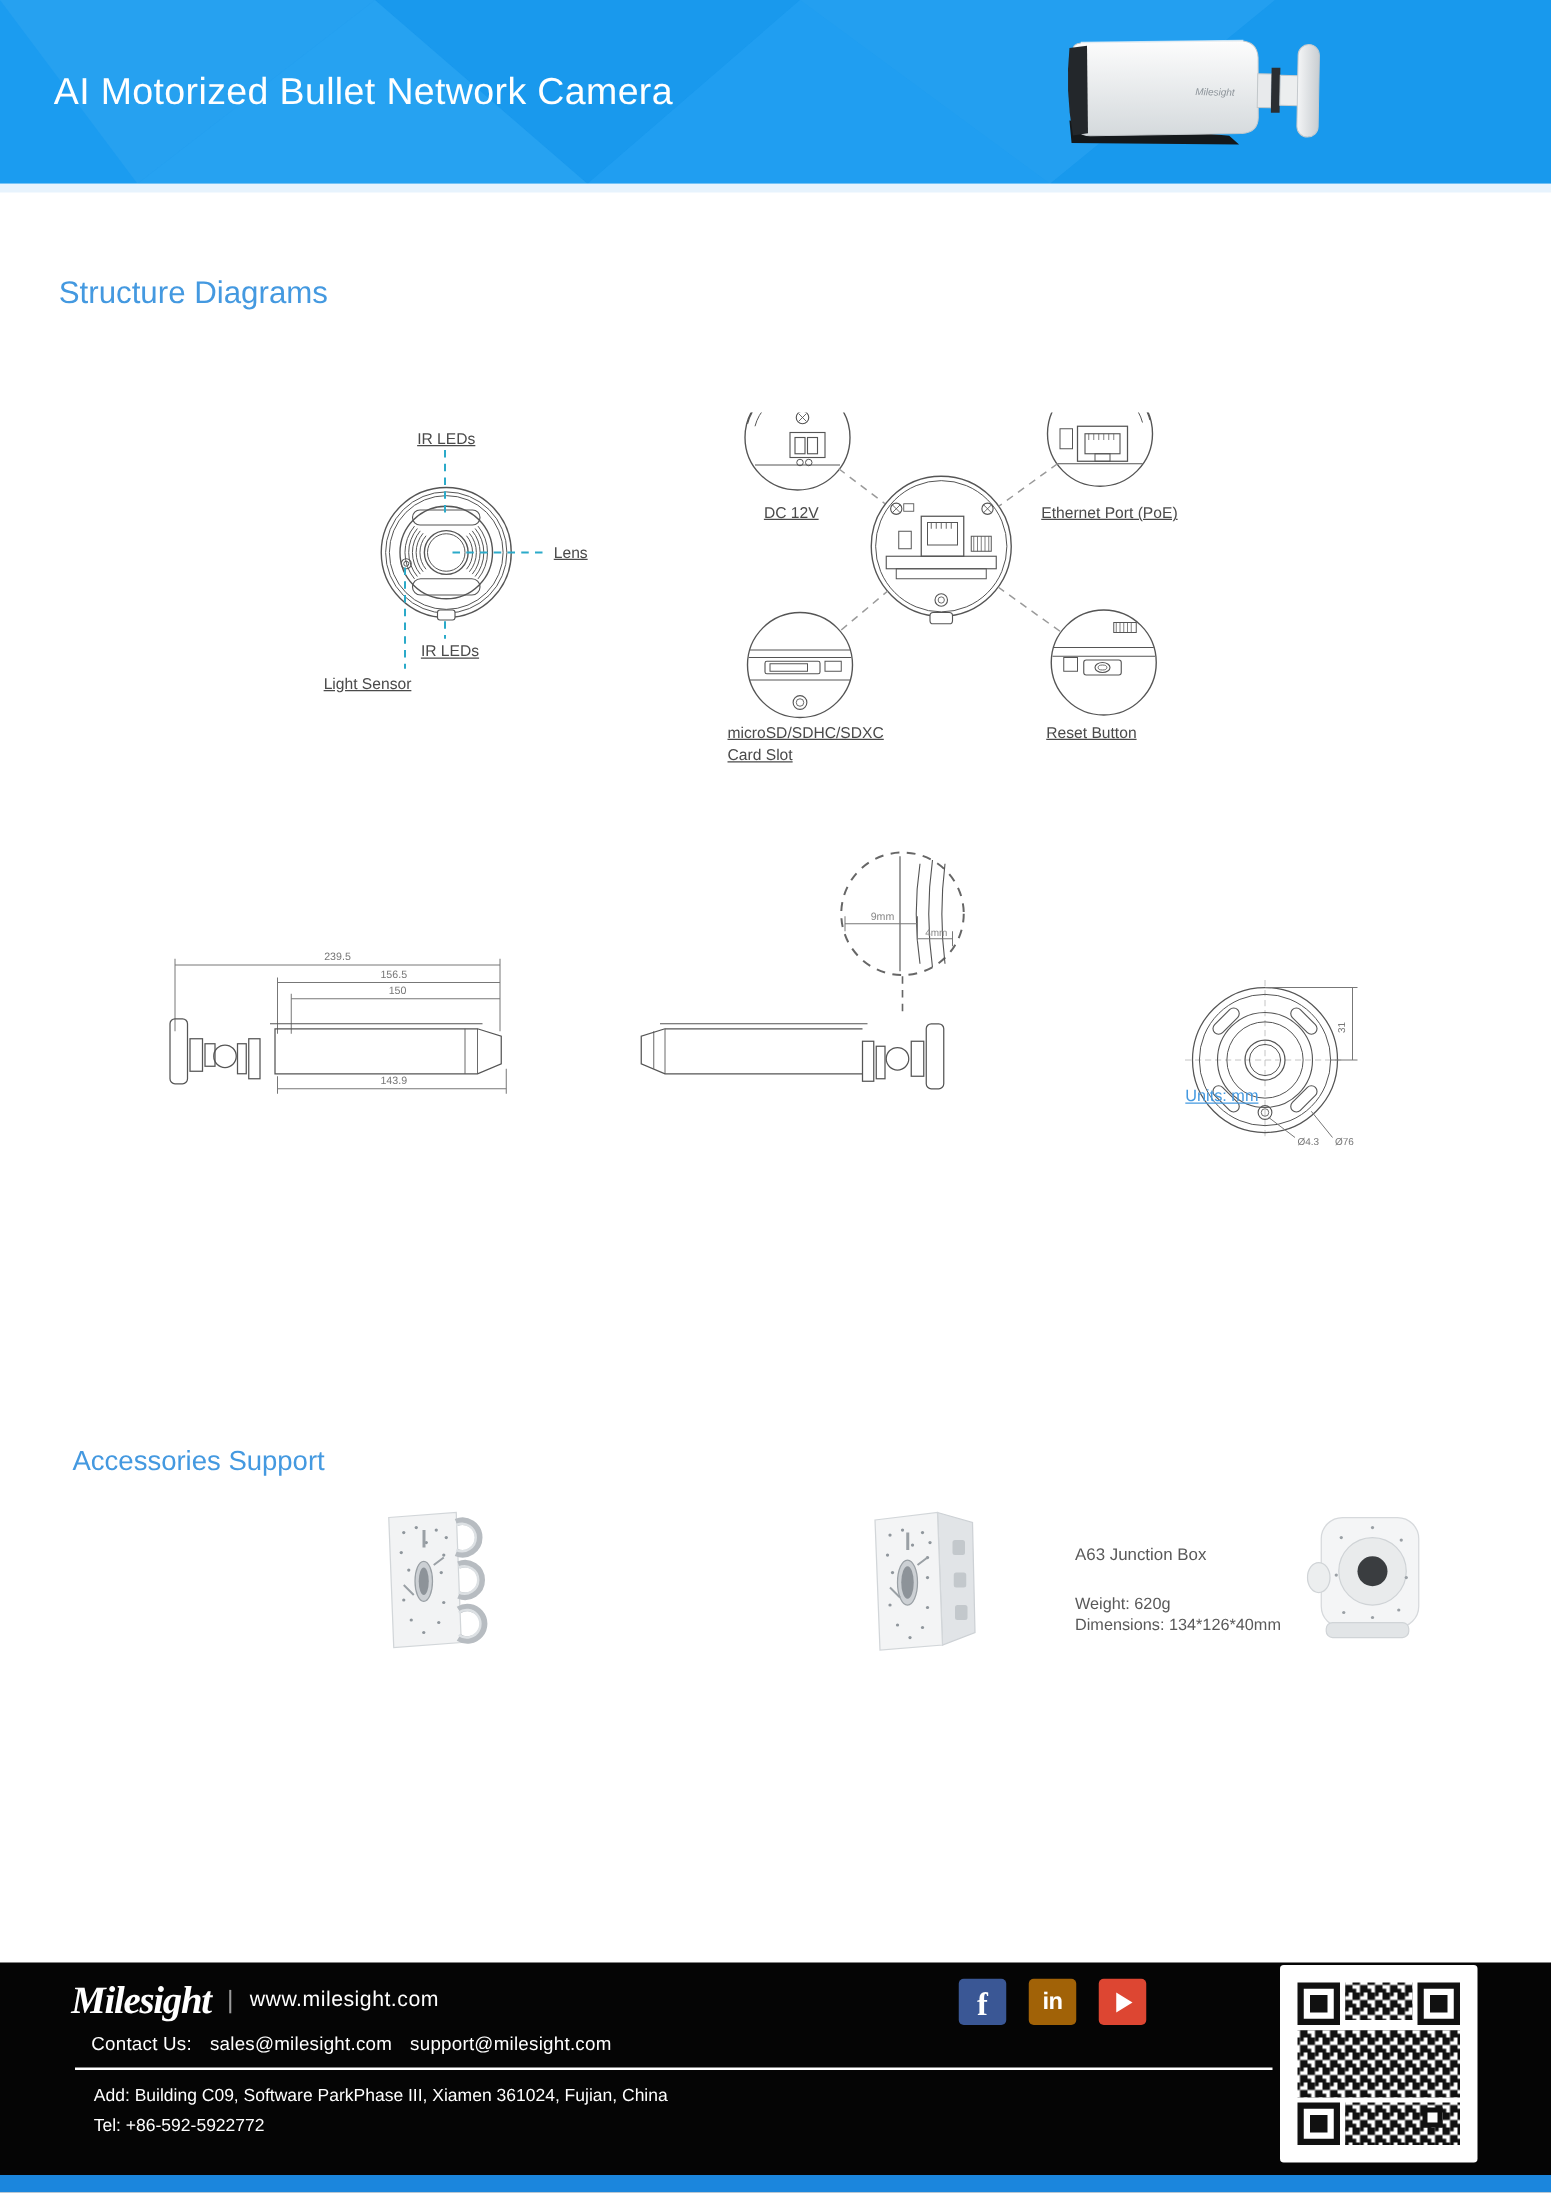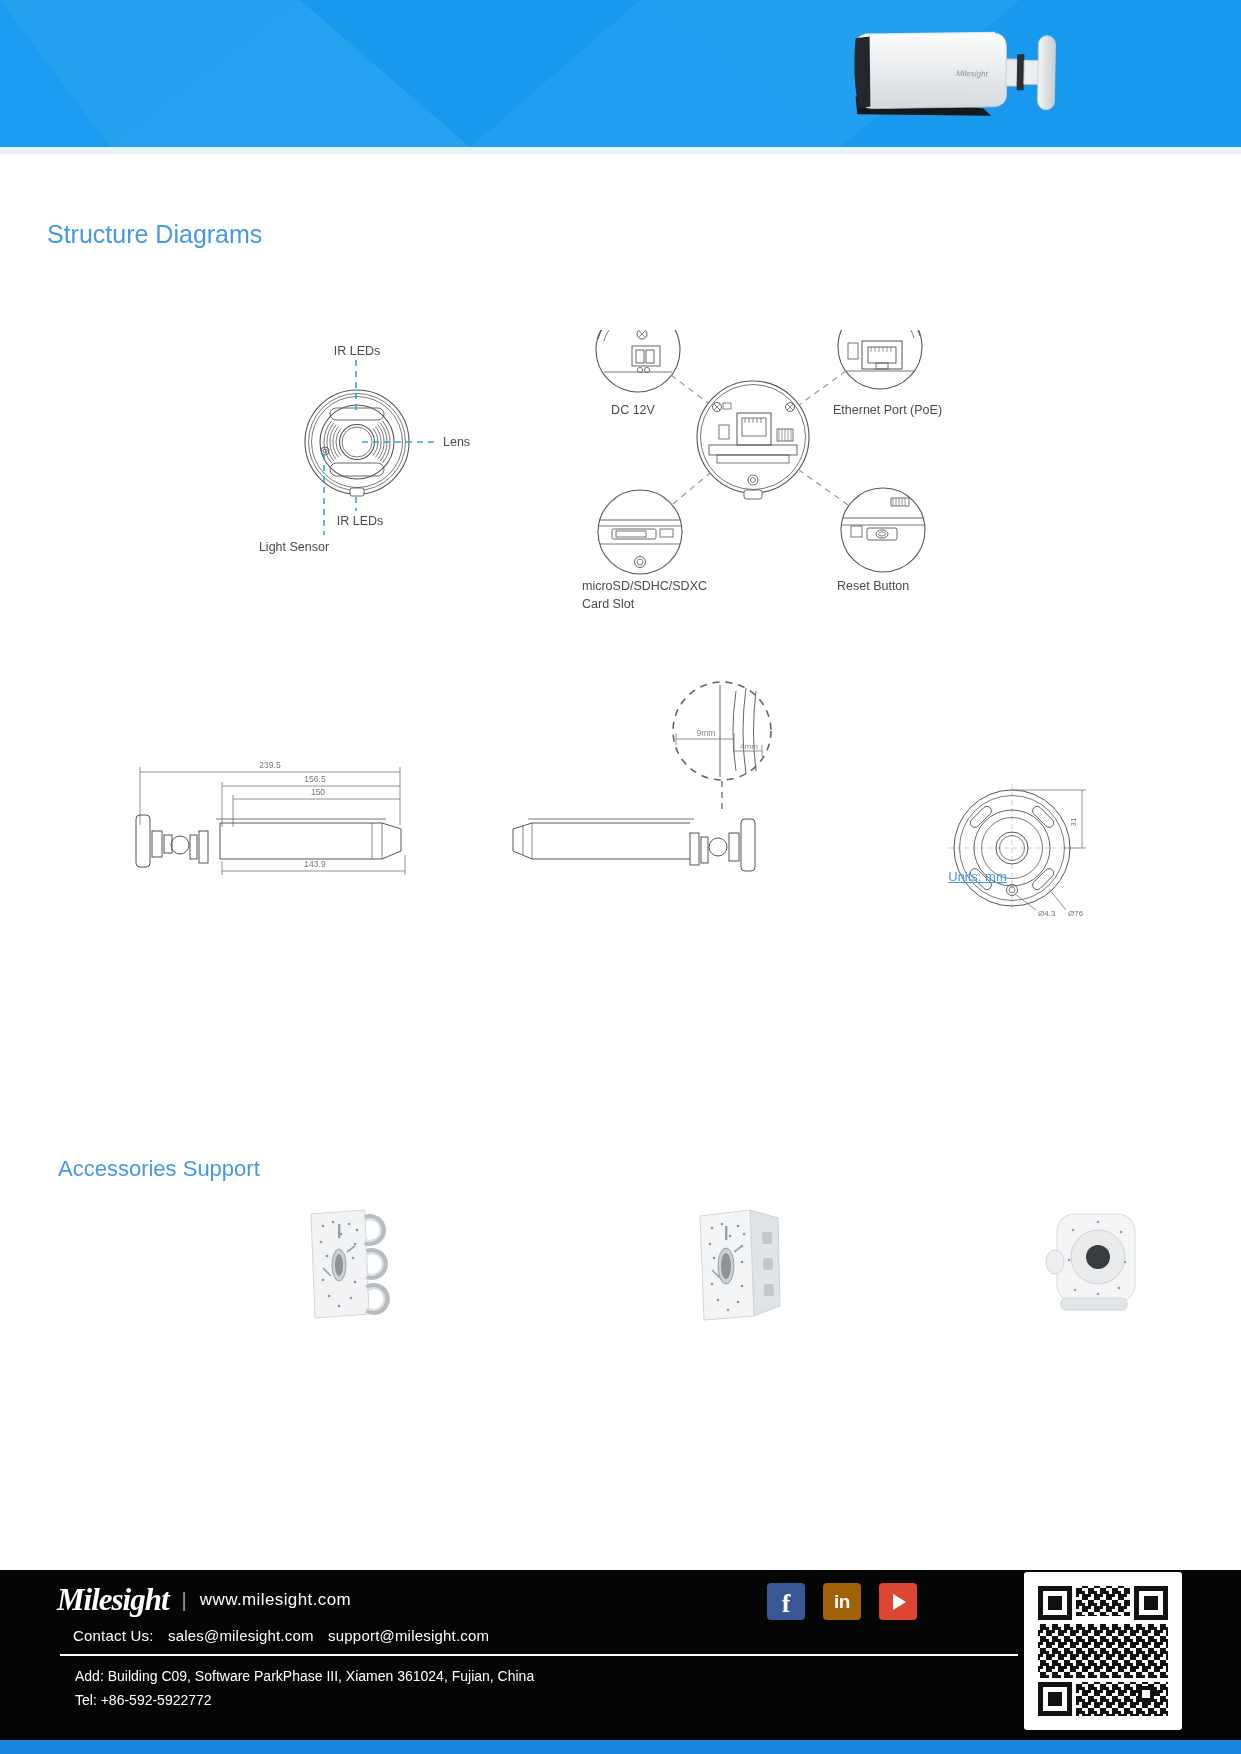--- a/index.html
+++ b/index.html
@@ -11,21 +11,21 @@
   .header-substrip { position:absolute; left:0; top:147px; width:1241px; height:7px; background:#e7f3fd; }
   .header-title { position:absolute; left:43px; top:57px; color:#ffffff; font-size:30px; font-weight:500; letter-spacing:.3px; }
   .header-cam { position:absolute; left:842px; top:16px; }
 
   
   .sec-heading { position:absolute; color:#4499e0; font-weight:500; }
   #structure-heading { left:47px; top:220px; font-size:25px; }
   #accessories-heading { left:58px; top:1156px; font-size:22px; }
 
   
-  .lbl { position:absolute; font-size:12.5px; color:#4a4a4a; white-space:nowrap; }
+  .lbl { position:absolute; font-size:12.5px; color:#4a4a4a; white-space:nowrap;text-decoration:underline; }
   .lbl.c { text-align:center; }
   .units { position:absolute; left:900px; top:869px; width:155px; text-align:center; font-size:13px; color:#4499e0;text-decoration:underline; }
 
   .diagram-svg { position:absolute; }
   svg text { font-family:"Liberation Sans", sans-serif; }
 
   
   .acc-item-text { position:absolute; color:#595959; }
   .acc-name { font-size:13.5px; margin-bottom:23px; }
   .acc-line { font-size:13px; line-height:17px; }
@@ -59,20 +59,21 @@
 
   <div class="header">
     <svg width="1241" height="147" style="position:absolute;left:0;top:0">
       <polygon points="0,0 300,0 110,147" fill="#ffffff" opacity="0.05"></polygon>
       <polygon points="300,0 640,0 470,147" fill="#0d84d8" opacity="0.10"></polygon>
       <polygon points="640,0 1020,0 840,147" fill="#ffffff" opacity="0.04"></polygon>
       <polygon points="110,147 470,147 300,0" fill="#47b2f5" opacity="0.25"></polygon>
       <polygon points="840,147 1241,147 1241,0 1020,0" fill="#118ee4" opacity="0.25"></polygon>
       <polygon points="470,147 840,147 640,0" fill="#35aaf4" opacity="0.20"></polygon>
     </svg>
+    <div class="header-title">AI Motorized Bullet Network Camera</div>
 
     <svg class="header-cam" width="225" height="112" viewBox="0 0 225 112">
       <defs>
         <linearGradient id="camg" x1="0" y1="0" x2="0" y2="1">
           <stop offset="0" stop-color="#fdfdfd"></stop>
             <stop offset="1" stop-color="#d4d9dc"></stop>
         </linearGradient>
         <linearGradient id="camg2" x1="0" y1="0" x2="1" y2="0">
           <stop offset="0" stop-color="#f4f5f6"></stop>
             <stop offset="1" stop-color="#c9ced2"></stop>
@@ -387,20 +388,25 @@
         <circle cx="54" cy="80" r="1.3"></circle>
         <circle cx="30" cy="94" r="1.3"></circle>
         <circle cx="50" cy="96" r="1.3"></circle>
       <circle cx="40" cy="104" r="1.3"></circle>
         <circle cx="42" cy="30" r="1.3"></circle>
     </g>
     <path d="M24,64 L32,72 M46,46 L54,40" stroke="#9aa0a5" stroke-width="1.6"></path>
     <rect x="37" y="20" width="2.4" height="14" fill="#9aa0a5"></rect>
   </svg>
 
+  <div class="acc-item-text" style="left:860px;top:1236px">
+    <div class="acc-name">A63 Junction Box</div>
+    <div class="acc-line">Weight: 620g</div>
+    <div class="acc-line">Dimensions: 134*126*40mm</div>
+  </div>
   <svg class="acc-photo" style="left:1045px;top:1210px" width="94" height="106" viewBox="0 0 94 106">
     <rect x="12" y="4" width="78" height="88" rx="17" fill="#f4f5f6" stroke="#d6d9dc"></rect>
     <rect x="16" y="88" width="66" height="12" rx="5" fill="#e2e5e7" stroke="#d0d4d7"></rect>
     <circle cx="53" cy="47" r="27" fill="#e9ebec" stroke="#cfd3d6"></circle>
     <circle cx="53" cy="47" r="12" fill="#3a3d40"></circle>
     <g fill="#9aa0a5">
       <circle cx="28" cy="20" r="1.3"></circle>
         <circle cx="76" cy="22" r="1.3"></circle>
         <circle cx="24" cy="50" r="1.3"></circle>
         <circle cx="80" cy="52" r="1.3"></circle>

